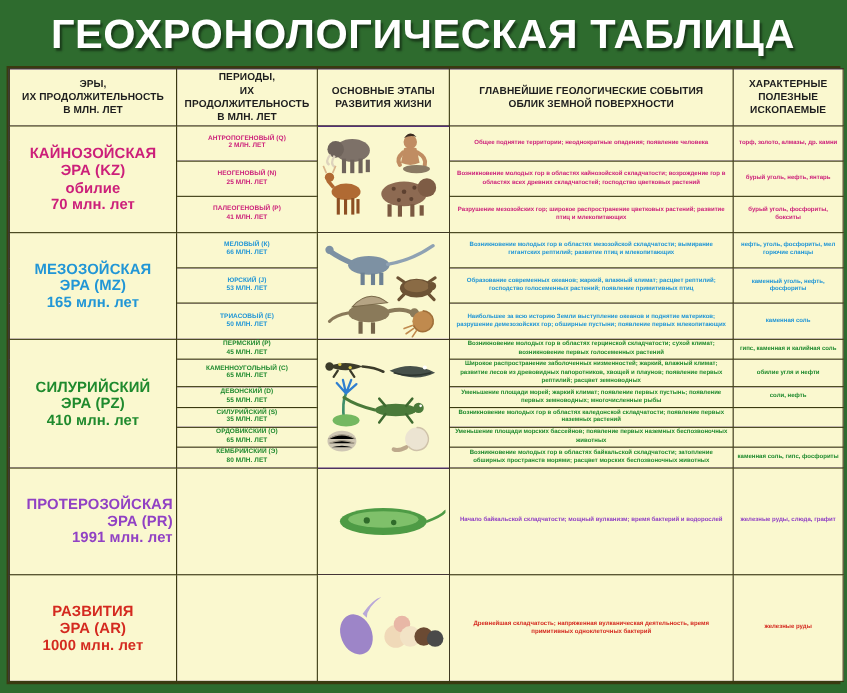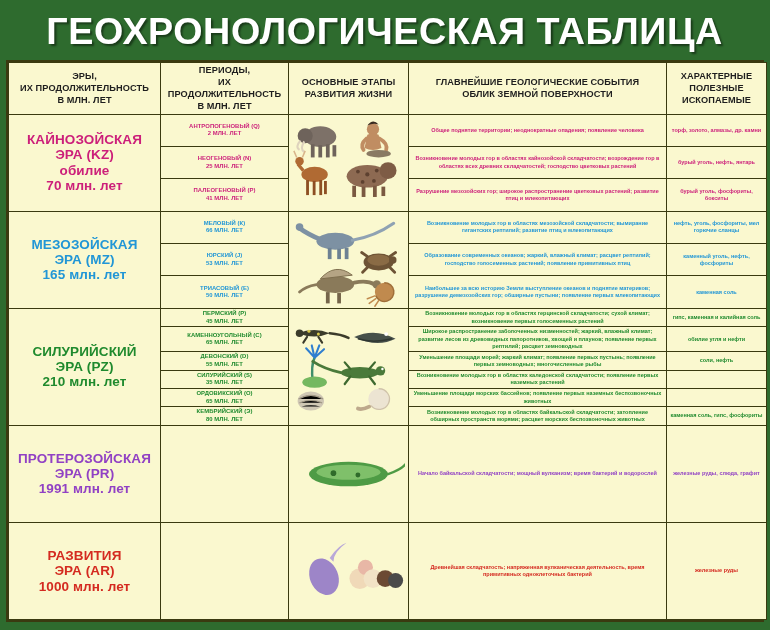--- a/index.html
+++ b/index.html
@@ -79,21 +79,21 @@
   .era-cell {
     text-align: center;
     font-size: 13.5px;
     font-weight: bold;
     line-height: 1.13;
     letter-spacing: 0.1px;
   }
   .era-kz { color: #cc1f7a; }
   .era-mz { color: #2196d6; }
   .era-pz { color: #1f8a2e; }
-  .era-pr { color: #9141c4; }
+  .era-pr { color: #9141c4; text-align: right; }
   .era-ar { color: #d42a20; }
 
   .period-cell {
     text-align: center;
     font-size: 8.6px;
     font-weight: bold;
     line-height: 1.3;
     letter-spacing: 0.05px;
   }
   .period-cell .pname { display: block; }
@@ -314,21 +314,21 @@
           </tr>
           <tr>
             <td class="period-cell p-mz" style="font-size: 5.9px;">
               <span class="pname">ТРИАСОВЫЙ (Е)</span>
               <span class="pdur">50  МЛН. ЛЕТ</span>
             </td>
             <td class="events-cell e-mz" style="font-size: 5.5px;">Наибольшее за всю историю Земли выступление океанов и поднятие материков; разрушение демезозойских гор; обширные пустыни; появление первых млекопитающих</td>
             <td class="min-cell m-mz" style="font-size: 5.5px;">каменная соль</td>
           </tr>
           <tr>
-            <td class="era-cell era-pz" rowspan="6"><span>СИЛУРИЙСКИЙ</span><br><span>ЭРА (PZ)</span><br><span>210 млн. лет</span></td>
+            <td class="era-cell era-pz" rowspan="6"><span>СИЛУРИЙСКИЙ</span><br><span>ЭРА (PZ)</span><br><span>410 млн. лет</span></td>
             <td class="period-cell p-pz" style="font-size: 5.9px;">
               <span class="pname">ПЕРМСКИЙ (Р)</span>
               <span class="pdur">45  МЛН. ЛЕТ</span>
             </td>
             <td class="life-cell" rowspan="6">
               <div class="life-art">
                 <svg viewBox="0 0 120 100" preserveAspectRatio="xMidYMid meet">
                   <g>
                     <path d="M6 14 q18 -7 34 0 q-16 7 -34 0z" fill="#3b3b2a"></path>
                     <circle cx="8" cy="14" r="4" fill="#3b3b2a"></circle>

